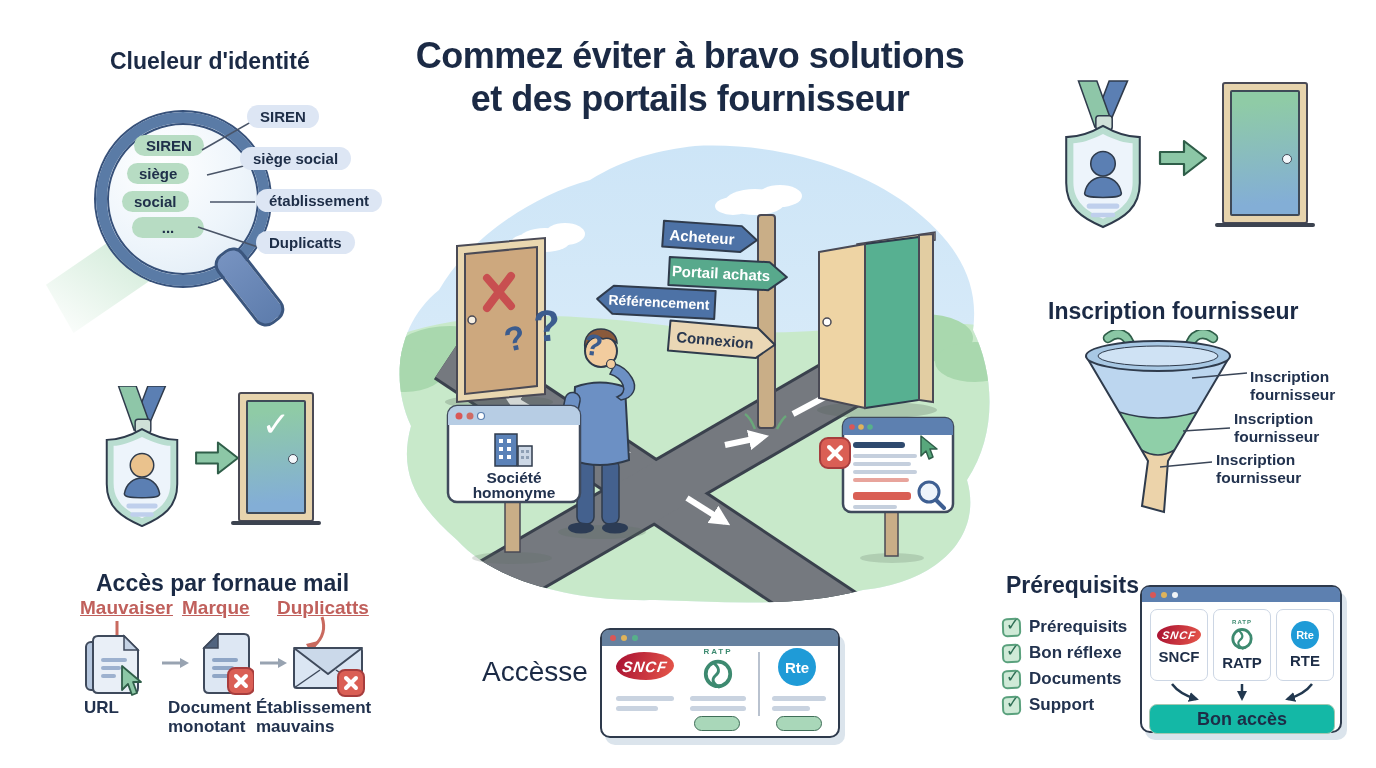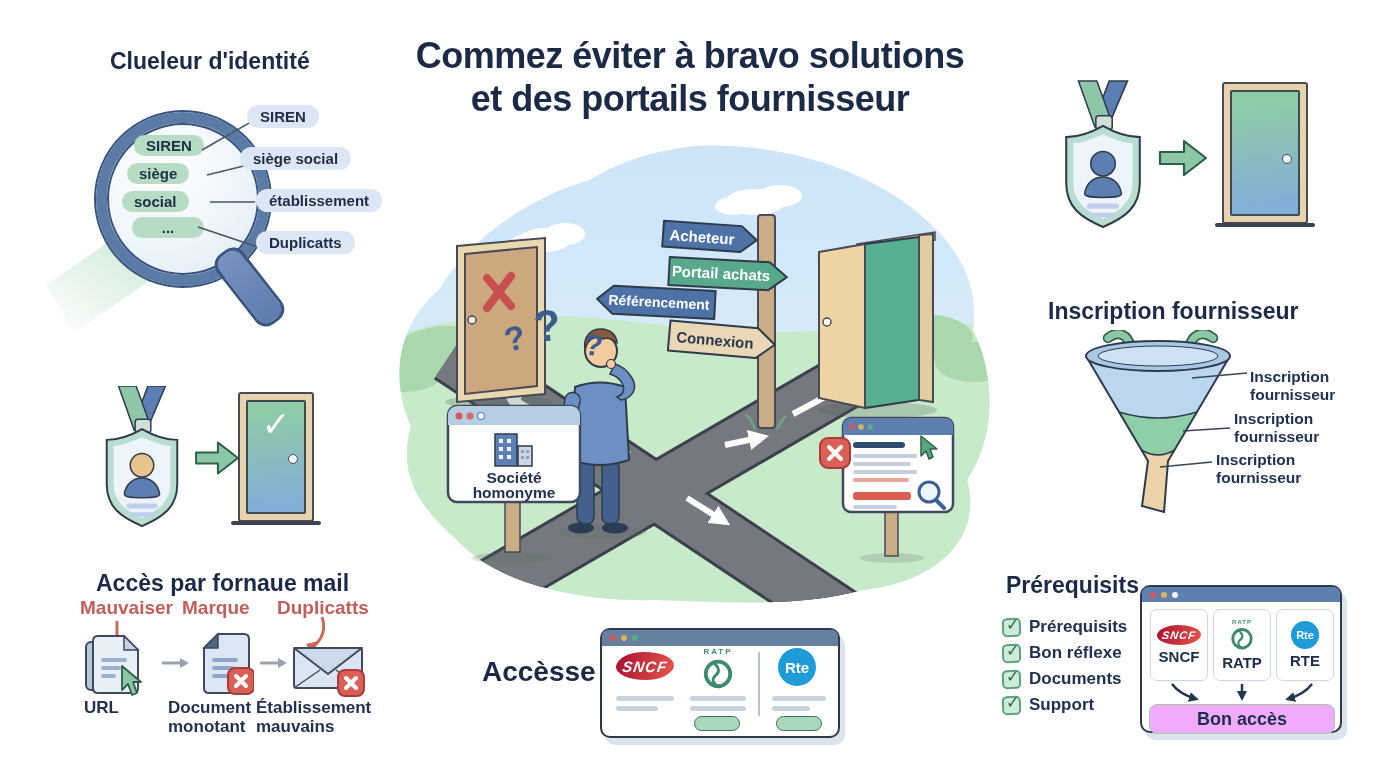--- a/index.html
+++ b/index.html
@@ -29,21 +29,21 @@
         box-sizing:border-box;padding:6px;}
   .door::after{content:"";position:absolute;left:-9px;right:-9px;bottom:-5px;height:4px;
         background:#3c4350;border-radius:2px;}
   .door-panel{width:100%;height:100%;box-sizing:border-box;border:2px solid #3f4a58;border-radius:2px;
         background:linear-gradient(175deg,#8fcba6 10%,#83aed6 90%);position:relative;}
   .door-check{position:absolute;top:2px;left:0;right:0;text-align:center;color:#fff;
         font-size:34px;font-weight:bold;}
   .door-knob{position:absolute;right:6px;top:52px;width:8px;height:8px;border-radius:50%;
         background:#f4f8fc;border:1.5px solid #3f4a58;}
   
-  .warn{position:absolute;font-size:19px;font-weight:bold;color:#c0605c;white-space:nowrap;}
+  .warn{position:absolute;font-size:19px;font-weight:bold;color:#c0605c;white-space:nowrap;text-decoration:underline;}
   .cap{position:absolute;font-size:17px;font-weight:bold;color:#22324e;line-height:1.1;}
   
   .browser{position:absolute;background:#fff;border:2.5px solid #2e3a4c;border-radius:10px;
         box-shadow:5px 7px 0 rgba(183,202,218,.5);box-sizing:border-box;}
   .bhead{position:absolute;left:0;right:0;top:0;height:16px;border-radius:6px 6px 0 0;display:flex;
         align-items:center;gap:5px;padding-left:8px;}
   .dot{width:6px;height:6px;border-radius:50%;}
   .gline{position:absolute;height:5px;background:#c9d3e0;border-radius:3px;}
   .gbtn{position:absolute;width:46px;height:15px;background:#a9d7b9;border:1.5px solid #3f6e58;border-radius:8px;box-sizing:border-box;}
   .vdiv{position:absolute;width:2px;background:#b9c2cf;}
@@ -57,23 +57,23 @@
   
   .ins-label{position:absolute;width:96px;font-size:15.5px;font-weight:bold;color:#22324e;line-height:1.15;}
   
   .chk{position:absolute;width:19px;height:19px;background:#cfead7;border:2px solid #5aa17d;
         border-radius:5px;box-sizing:border-box;transform:rotate(-2deg);}
   .chk i{position:absolute;left:2px;top:-6px;font-style:normal;font-weight:bold;font-size:17px;color:#2f6e55;}
   .chk-label{position:absolute;font-size:17px;font-weight:bold;color:#22324e;white-space:nowrap;}
   .pcard{position:absolute;top:22px;width:58px;height:72px;background:#fff;border:1.5px solid #ccd6e4;
         border-radius:7px;display:flex;flex-direction:column;align-items:center;justify-content:center;gap:3px;box-sizing:border-box;}
   .pcard-label{font-size:15px;font-weight:bold;color:#1d2d47;}
-  .greenbar{position:absolute;background:#f0abfc;border:1px solid #a5c8b2;border-radius:8px;
+  .greenbar{position:absolute;background:#14b8a6;border:1px solid #a5c8b2;border-radius:8px;
         display:flex;align-items:center;justify-content:center;font-size:18px;font-weight:bold;color:#1d2d47;}
-  .acces-label{position:absolute;left:482px;top:656px;font-size:28px;font-weight:bold;color:#1b2a45;}
+  .acces-label{position:absolute;left:482px;top:656px;font-size:28px;font-weight:normal;color:#1b2a45;}
 </style>
 </head>
 <body>
 
 <div id="canvas">
 
   <div class="title">
     <div>Commez éviter à bravo solutions</div>
     <div>et des portails fournisseur</div>
   </div>

